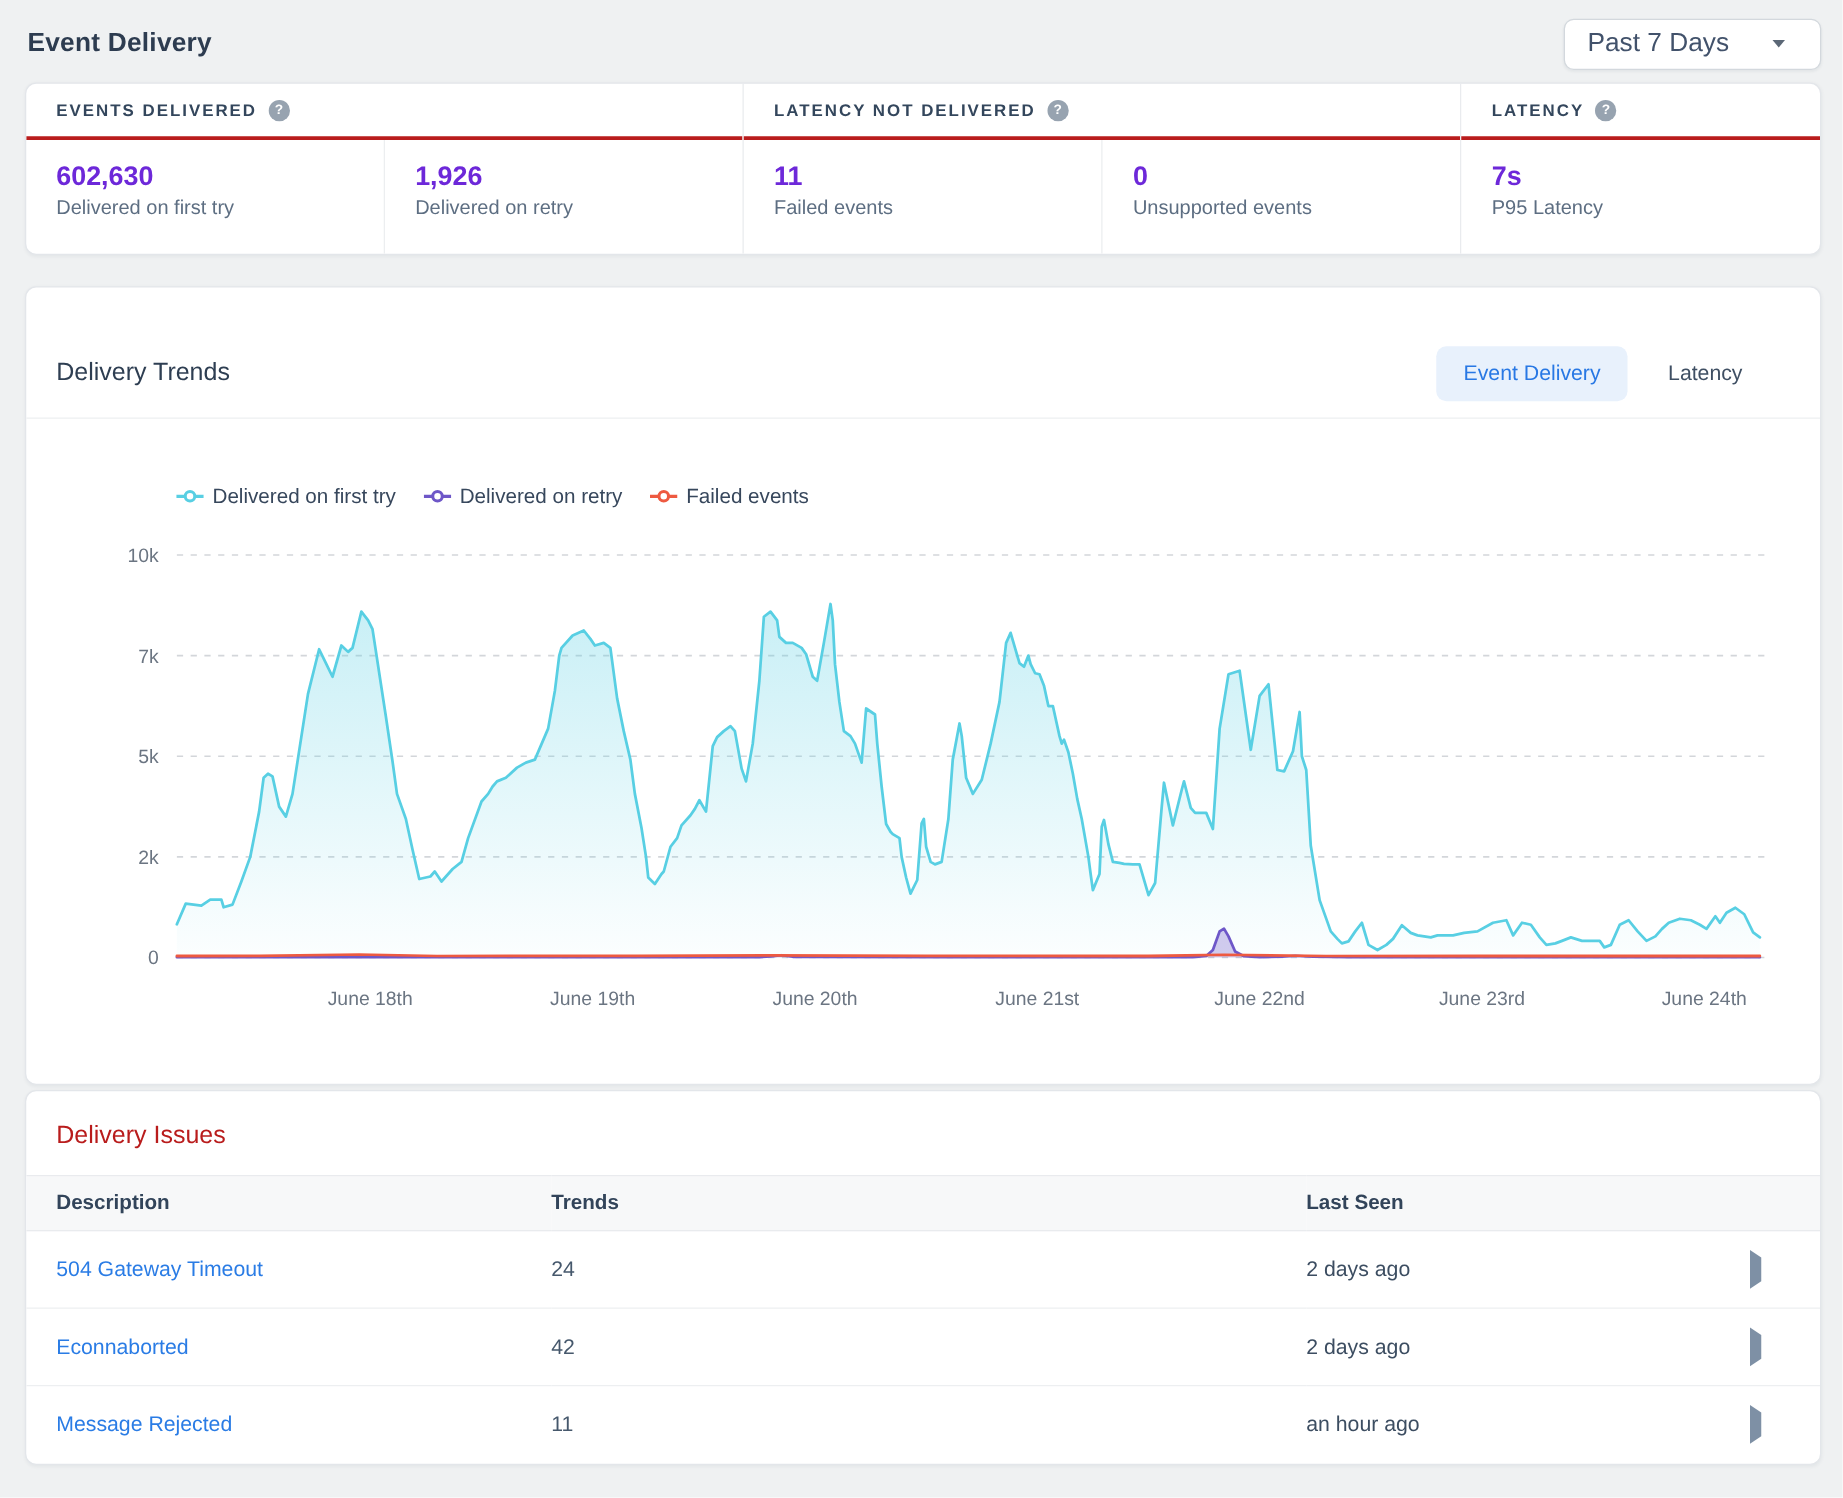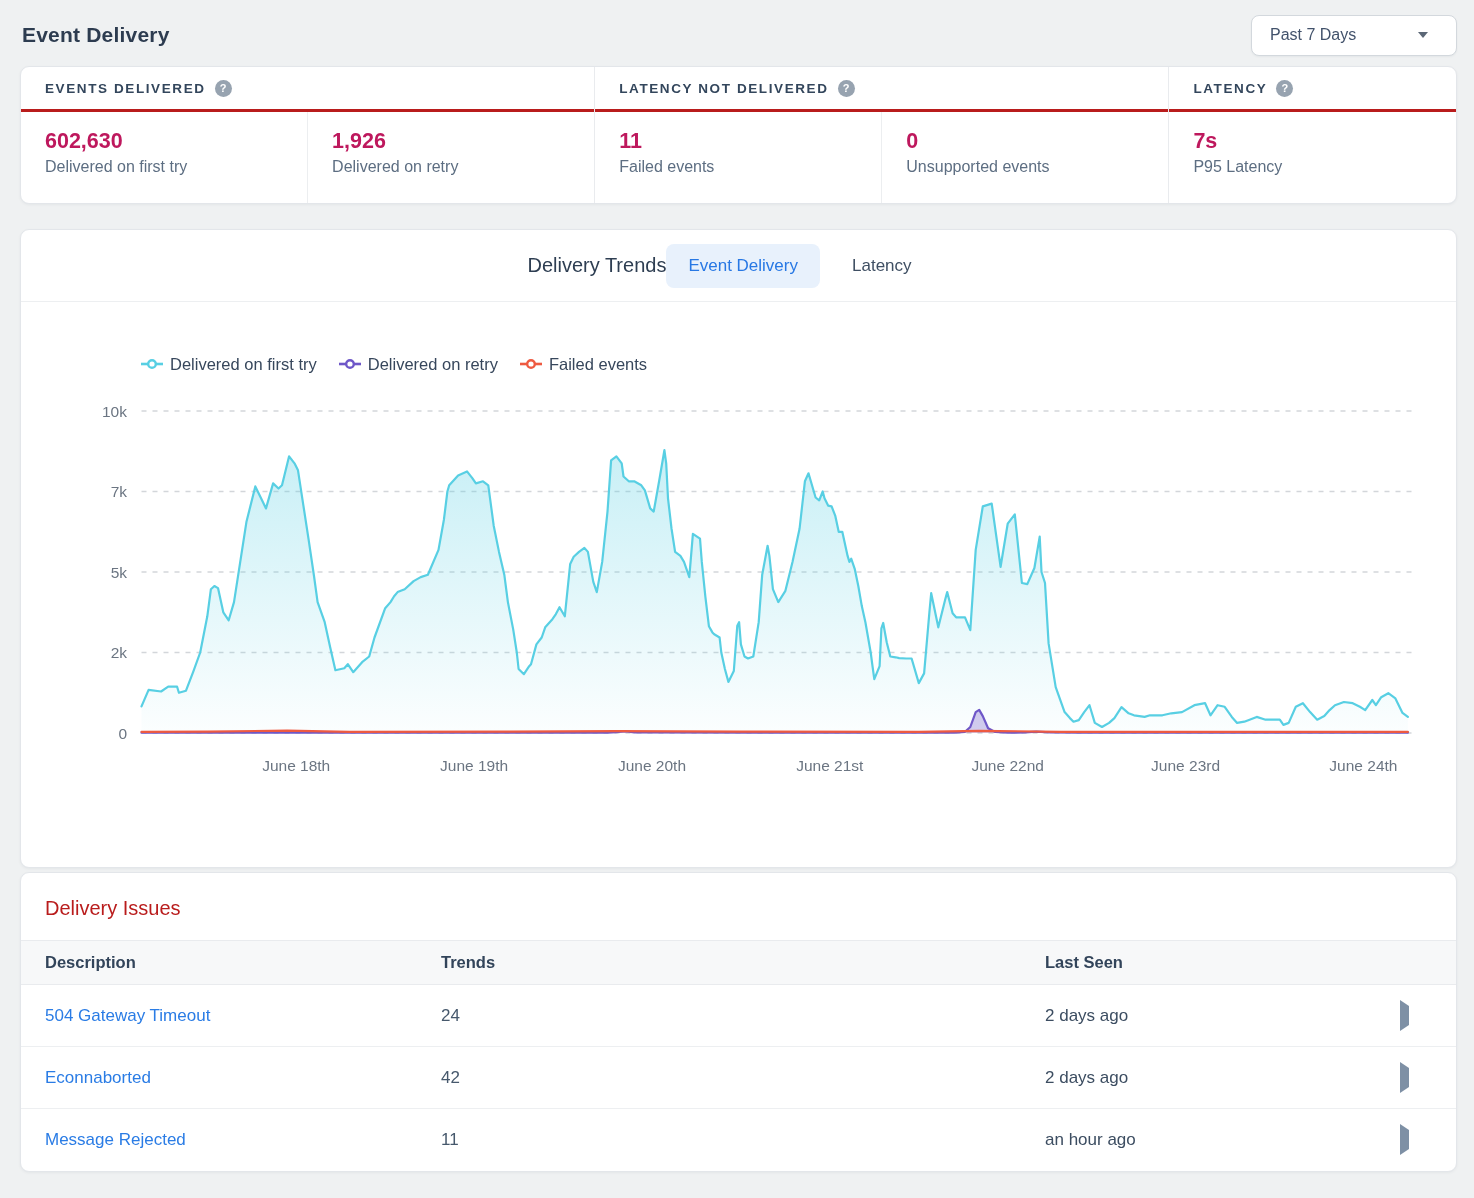--- a/index.html
+++ b/index.html
@@ -12,46 +12,46 @@
   .page { padding:0 17px 0 20px; }
 
   
   .topbar { height:66px; display:flex; align-items:center; justify-content:space-between; padding-top:4px; }
   .topbar h1 { font-size:21px; font-weight:700; color:#2d3c50; letter-spacing:.2px; padding-left:2px; }
   .range-select {
     display:flex; align-items:center; justify-content:space-between;
     min-width:206px; height:41px; padding:0 28px 0 18px;
     background:#fff; border:1px solid #d3d8dd; border-radius:8px;
     box-shadow:0 1px 2px rgba(25,40,60,.05);
-    font-family:inherit; font-size:16px; color:#42526b; cursor:pointer;
+    font-family:inherit; font-size:21px; color:#42526b; cursor:pointer;
   }
   .caret-down { width:0; height:0; border-left:5px solid transparent; border-right:5px solid transparent; border-top:6px solid #5b6776; margin-left:26px; }
 
   
   .card { background:#fff; border:1px solid #e3e6ea; border-radius:9px; box-shadow:0 1px 3px rgba(20,30,50,.05); }
 
   
   .stats-card { display:flex; overflow:hidden; height:138px; }
   .stat-group { display:flex; flex-direction:column; }
   .stat-group + .stat-group { border-left:1px solid #e9ebee; }
   .stat-group-head { height:45px; display:flex; align-items:center; gap:9px; padding:0 24px; border-bottom:3px solid #b91c1c; }
   .stat-group-label { font-size:13.5px; font-weight:700; letter-spacing:1.6px; color:#33465c; }
   .help-icon {
     width:17px; height:17px; border-radius:50%; background:#97a3b0; color:#fff;
     font-size:11px; font-weight:700; display:inline-flex; align-items:center; justify-content:center; cursor:pointer;
   }
   .stat-cells { flex:1; display:flex; }
   .stat-cell { flex:1; padding:17px 24px 0 24px; }
   .stat-cell + .stat-cell { border-left:1px solid #eceef0; }
-  .stat-value { font-size:21.5px; font-weight:700; color:#be185d; }
+  .stat-value { font-size:21.5px; font-weight:700; color:#6d28d9; }
   .stat-label { font-size:16px; color:#5d6e82; margin-top:4px; }
 
   
   .trends-card { margin-top:25px; height:639px; overflow:hidden; }
-  .card-header { height:72px; display:flex; align-items:center; justify-content:center; padding:0 40px 0 24px; border-bottom:1px solid #edeff1; }
+  .card-header { height:72px; display:flex; align-items:center; justify-content:space-between; padding:0 40px 0 24px; border-bottom:1px solid #edeff1;margin-top:33px; }
   .card-header h2 { font-size:20px; font-weight:500; color:#2e3e52; }
   .tabs { display:flex; gap:10px; }
   .tab { border:none; background:transparent; font-family:inherit; font-size:17px; color:#3f4f63; padding:12px 22px; border-radius:8px; cursor:pointer; }
   .tab.active { background:#e8f1fc; color:#2878e4; font-weight:500; }
 
   .legend { display:flex; align-items:center; gap:22px; margin:50px 0 0 120px; height:24px; }
   .legend-item { display:flex; align-items:center; gap:7px; cursor:pointer; }
   .legend-label { font-size:16.5px; color:#37475c; }
 
   .chart { margin-top:14px; }

